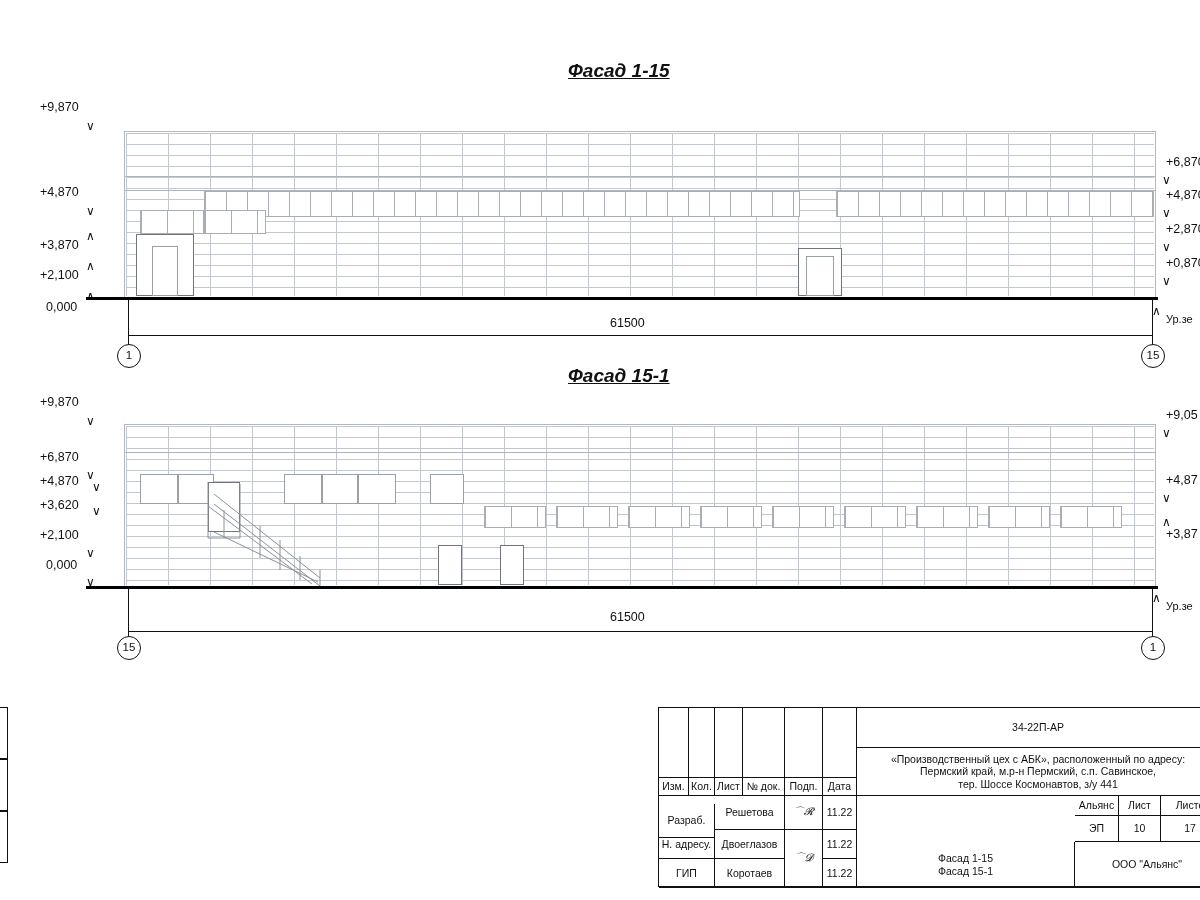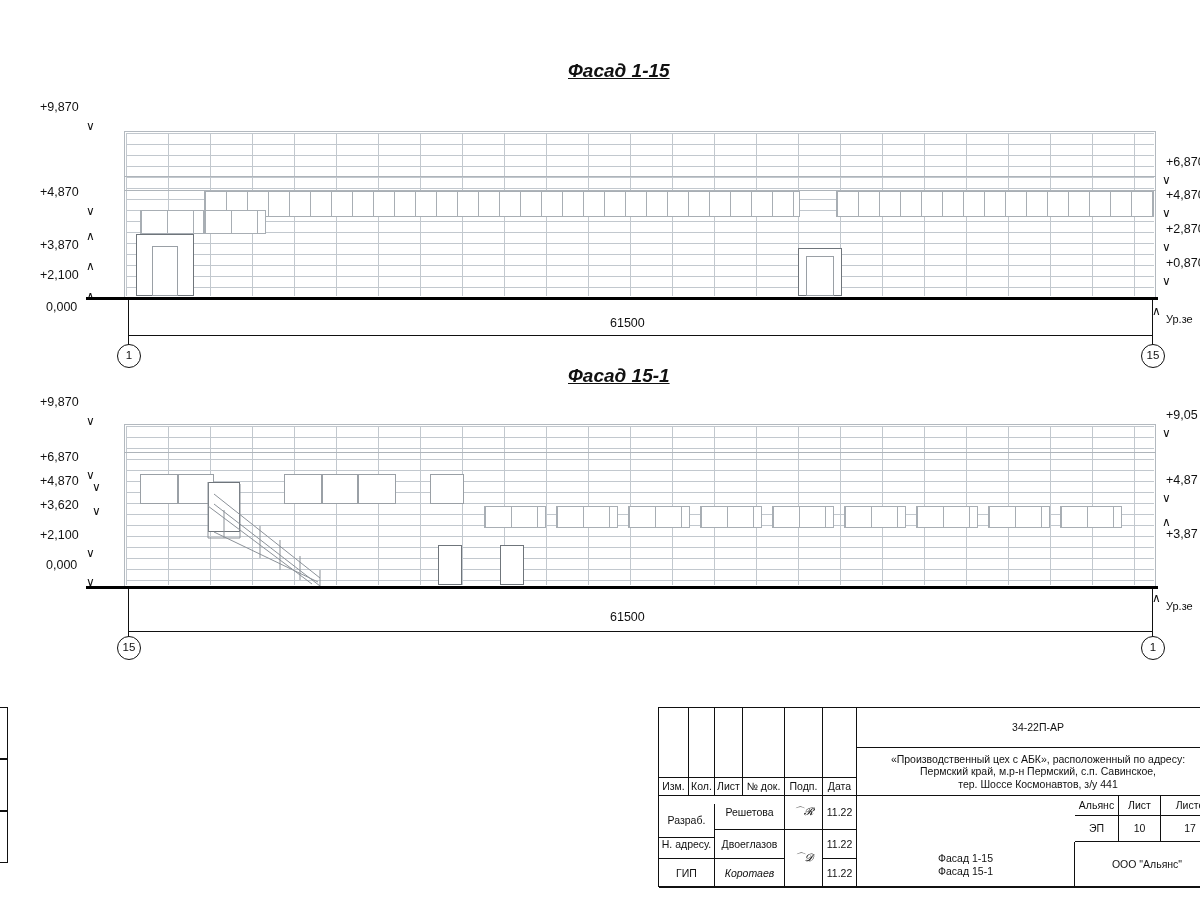--- a/index.html
+++ b/index.html
@@ -243,21 +243,21 @@
     <div class="cell" style="left:0; top:96px; width:56px; height:34px;">Разраб.</div>
     <div class="cell" style="left:56px; top:88px; width:70px; height:34px;">Решетова</div>
     <div class="cell sig" style="left:126px; top:88px; width:38px; height:34px;">⌒𝓡</div>
     <div class="cell" style="left:164px; top:88px; width:34px; height:34px;">11.22</div>
 
     <div class="cell" style="left:0; top:122px; width:56px; height:29px;">Н. адресу.</div>
     <div class="cell" style="left:56px; top:122px; width:70px; height:29px;">Двоеглазов</div>
     <div class="cell" style="left:164px; top:122px; width:34px; height:29px;">11.22</div>
 
     <div class="cell nb-b" style="left:0; top:151px; width:56px; height:29px;">ГИП</div>
-    <div class="cell nb-b" style="left:56px; top:151px; width:70px; height:29px;font-style:italic;">Коротаев</div>
+    <div class="cell nb-b" style="left:56px; top:151px; width:70px; height:29px;">Коротаев</div>
     <div class="cell nb-b" style="left:164px; top:151px; width:34px; height:29px;">11.22</div>
     <div class="cell nb-b sig" style="left:126px; top:122px; width:38px; height:58px;">⌒𝓓</div>
 
     <div class="cell big2" style="left:198px; top:0; width:362px; height:40px; border-right:none;">34-22П-АР</div>
     <div class="cell" style="left:198px; top:40px; width:362px; height:48px; border-right:none; white-space:pre-line;">«Производственный цех с АБК», расположенный по адресу:
 Пермский край, м.р-н Пермский, с.п. Савинское,
 тер. Шоссе Космонавтов, з/у 441</div>
 
 
     <div class="cell" style="left:416px; top:88px; width:44px; height:20px;">Альянс</div>

